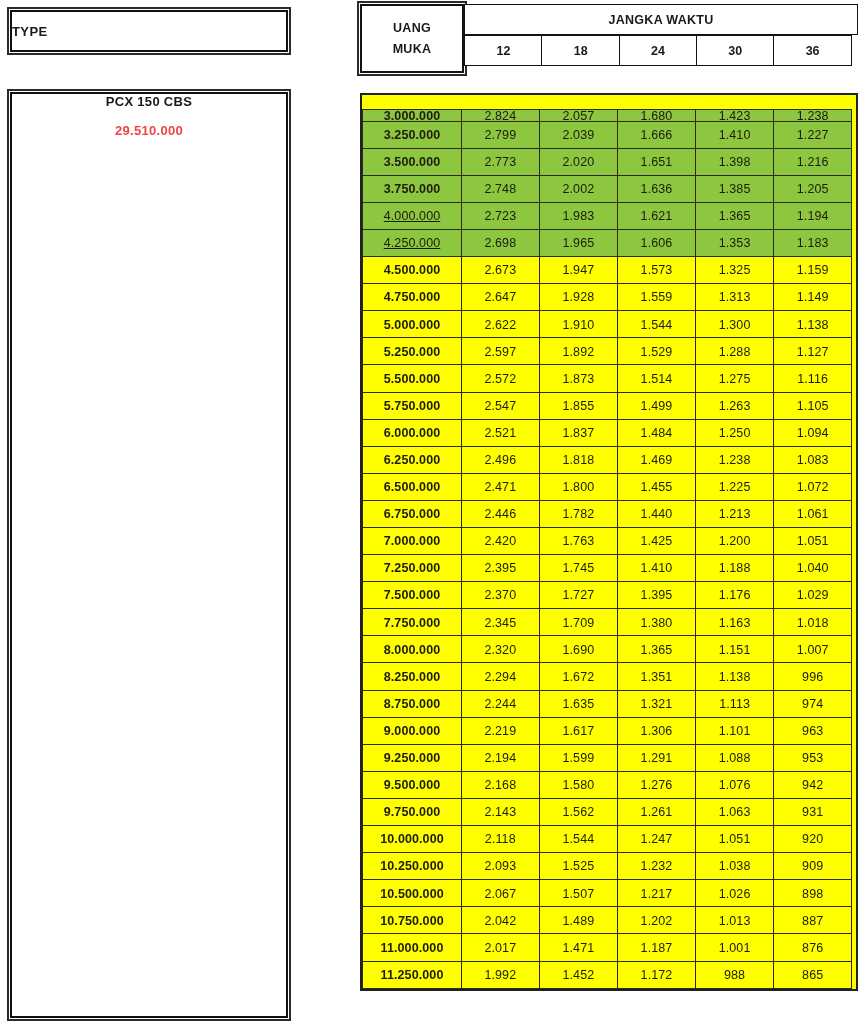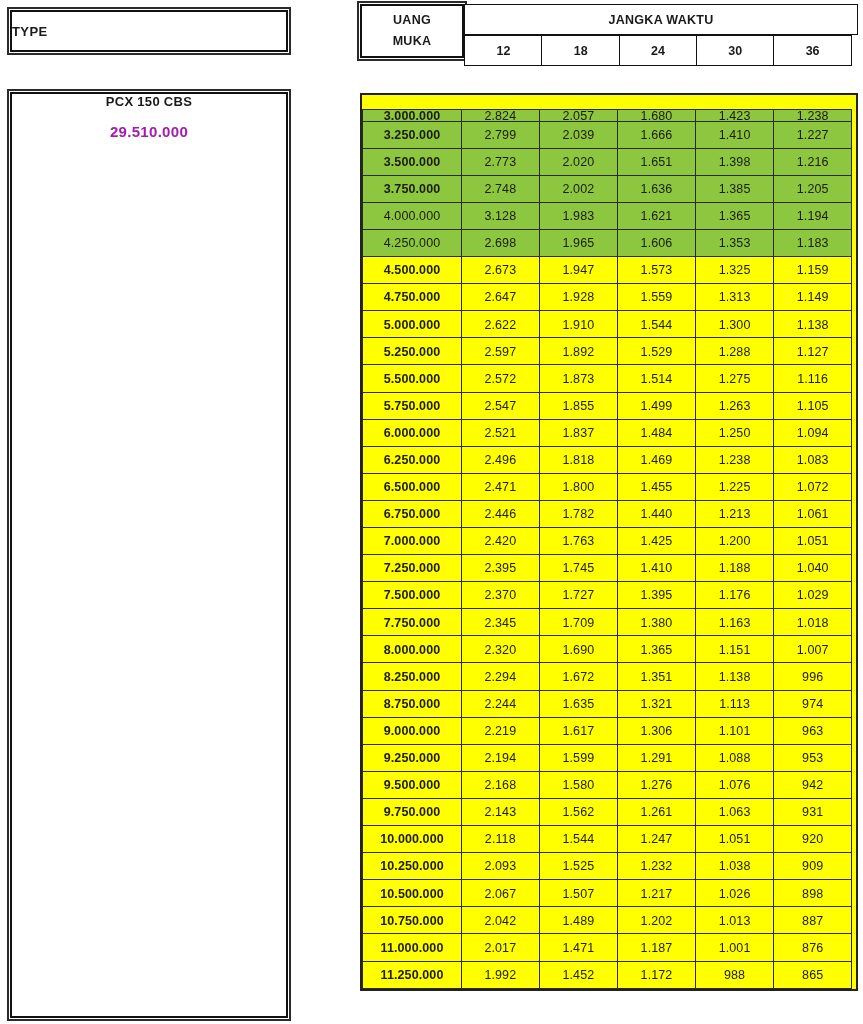--- a/index.html
+++ b/index.html
@@ -59,23 +59,23 @@
     box-sizing: border-box;
   }
   .type-name {
     font-size: 13px;
     font-weight: bold;
     color: #1a1a1a;
     letter-spacing: 0.3px;
     margin-bottom: 14px;
   }
   .type-price {
-    font-size: 15px;
-    font-weight: bold;
-    color: #a21caf;
+    font-size: 13px;
+    font-weight: bold;
+    color: #ef4444;
     letter-spacing: 0.3px;
   }
 
   
   #table-area {
     position: absolute;
     left: 360px;
     top: 0px;
     width: 503px;
     height: 1024px;
@@ -87,21 +87,21 @@
     left: 0px;
     top: 4px;
     width: 498px;
     height: 62px;
   }
   .hdr-uang-muka {
     position: absolute;
     left: 0px;
     top: 0px;
     width: 104px;
-    height: 54px;
+    height: 69px;
     border: 2px solid #111111;
     box-shadow: 0 0 0 1px #ffffff, 0 0 0 3px #2a2a2a;
     background: #ffffff;
     box-sizing: border-box;
     display: flex;
     flex-direction: column;
     align-items: center;
     justify-content: center;
   }
   .hdr-uang-muka span {
@@ -176,21 +176,21 @@
     display: flex;
     align-items: center;
     justify-content: center;
     font-size: 12.5px;
     color: #1c1c0e;
     letter-spacing: 0.1px;
   }
   .drow:first-child .dcell { margin-top: 14px; }
   .dcell:first-child { margin-left: 0; }
   .dcell.c0 { width: 100px; font-weight: bold; }
-  .dcell.c0.nb { font-weight: normal; }
+  .dcell.c0.nb { font-weight: normal; text-decoration: underline; }
   .dcell.cn { width: 79.6px; }
   .drow.green .dcell { background: #8dc63f; }
   .drow.yellow .dcell { background: #ffff00; }
 </style>
 </head>
 <body>
 
 <div id="left-panel">
   <div class="type-header-box">
     <span class="type-header-label">TYPE</span>
@@ -246,21 +246,21 @@
       <div class="drow green">
         <div class="dcell c0">3.750.000</div>
         <div class="dcell cn">2.748</div>
         <div class="dcell cn">2.002</div>
         <div class="dcell cn">1.636</div>
         <div class="dcell cn">1.385</div>
         <div class="dcell cn">1.205</div>
       </div>
       <div class="drow green">
         <div class="dcell c0 nb">4.000.000</div>
-        <div class="dcell cn">3.128</div>
+        <div class="dcell cn">2.723</div>
         <div class="dcell cn">1.983</div>
         <div class="dcell cn">1.621</div>
         <div class="dcell cn">1.365</div>
         <div class="dcell cn">1.194</div>
       </div>
       <div class="drow green">
         <div class="dcell c0 nb">4.250.000</div>
         <div class="dcell cn">2.698</div>
         <div class="dcell cn">1.965</div>
         <div class="dcell cn">1.606</div>

